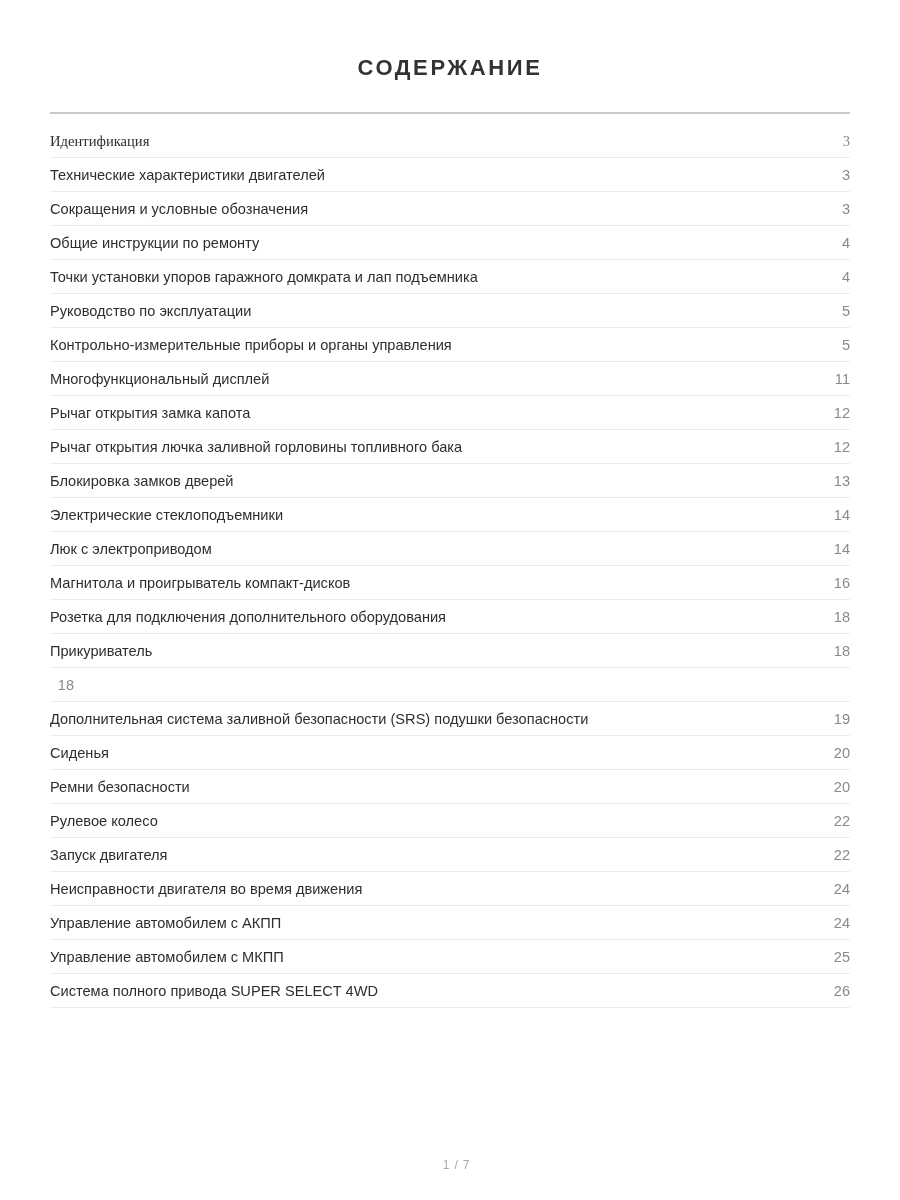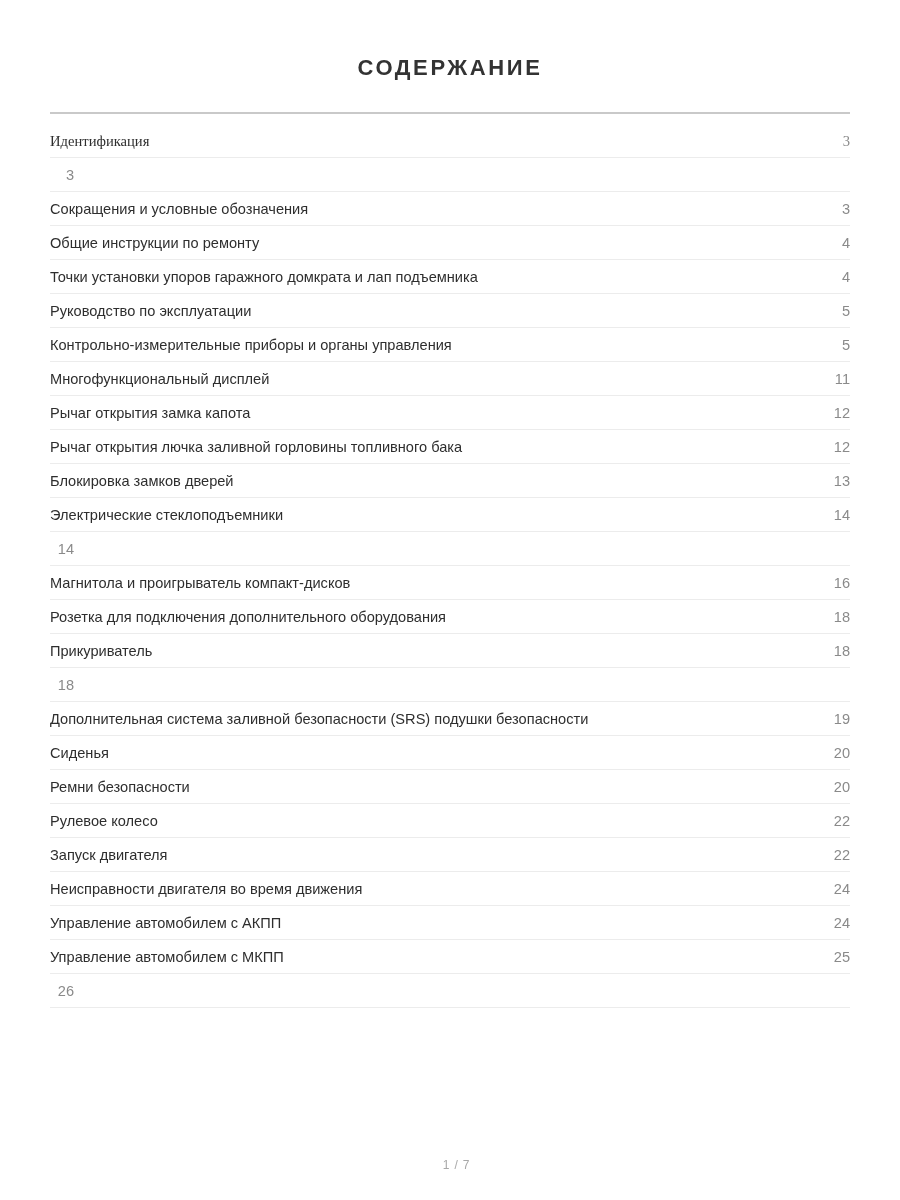--- a/index.html
+++ b/index.html
@@ -97,20 +97,21 @@
   <h1 class="doc-title">СОДЕРЖАНИЕ</h1>
 
   <div class="toc">
     <div class="toc-top-rule"></div>
     <ul class="toc-list">
         <li class="toc-row">
           <span class="toc-title">Идентификация</span>
           <span class="toc-page">3</span>
         </li>
         <li class="toc-row">
+          <span class="toc-title">Технические характеристики двигателей</span>
           <span class="toc-page">3</span>
         </li>
         <li class="toc-row">
           <span class="toc-title">Сокращения и условные обозначения</span>
           <span class="toc-page">3</span>
         </li>
         <li class="toc-row">
           <span class="toc-title">Общие инструкции по ремонту</span>
           <span class="toc-page">4</span>
         </li>
@@ -140,20 +141,21 @@
         </li>
         <li class="toc-row">
           <span class="toc-title">Блокировка замков дверей</span>
           <span class="toc-page">13</span>
         </li>
         <li class="toc-row">
           <span class="toc-title">Электрические стеклоподъемники</span>
           <span class="toc-page">14</span>
         </li>
         <li class="toc-row">
+          <span class="toc-title">Люк с электроприводом</span>
           <span class="toc-page">14</span>
         </li>
         <li class="toc-row">
           <span class="toc-title">Магнитола и проигрыватель компакт-дисков</span>
           <span class="toc-page">16</span>
         </li>
         <li class="toc-row">
           <span class="toc-title">Розетка для подключения дополнительного оборудования</span>
           <span class="toc-page">18</span>
         </li>
@@ -190,20 +192,21 @@
         </li>
         <li class="toc-row">
           <span class="toc-title">Управление автомобилем с АКПП</span>
           <span class="toc-page">24</span>
         </li>
         <li class="toc-row">
           <span class="toc-title">Управление автомобилем с МКПП</span>
           <span class="toc-page">25</span>
         </li>
         <li class="toc-row">
+          <span class="toc-title">Система полного привода SUPER SELECT 4WD</span>
           <span class="toc-page">26</span>
         </li>
       </ul>
   </div>
 
   <div class="page-footer">1 / 7</div>
 
 </div>
 
 </body></html>

